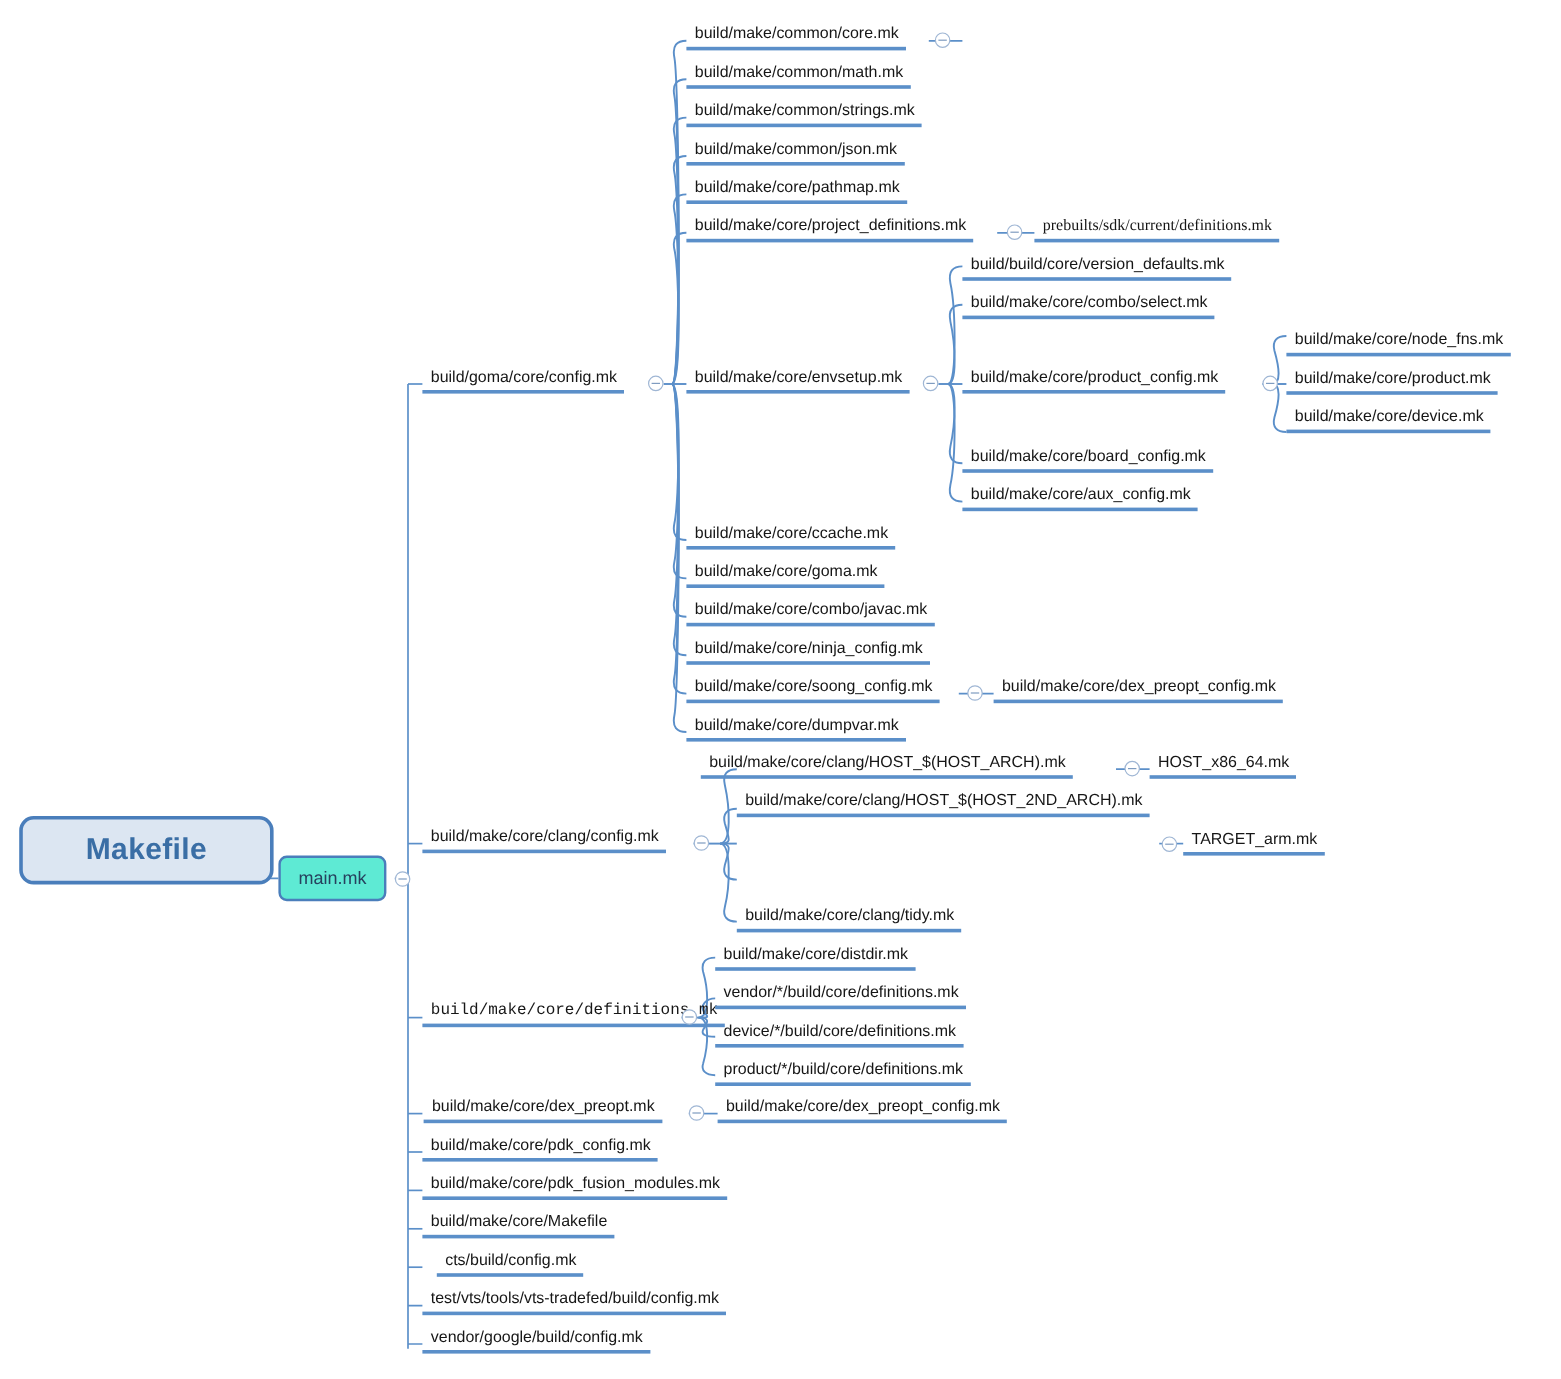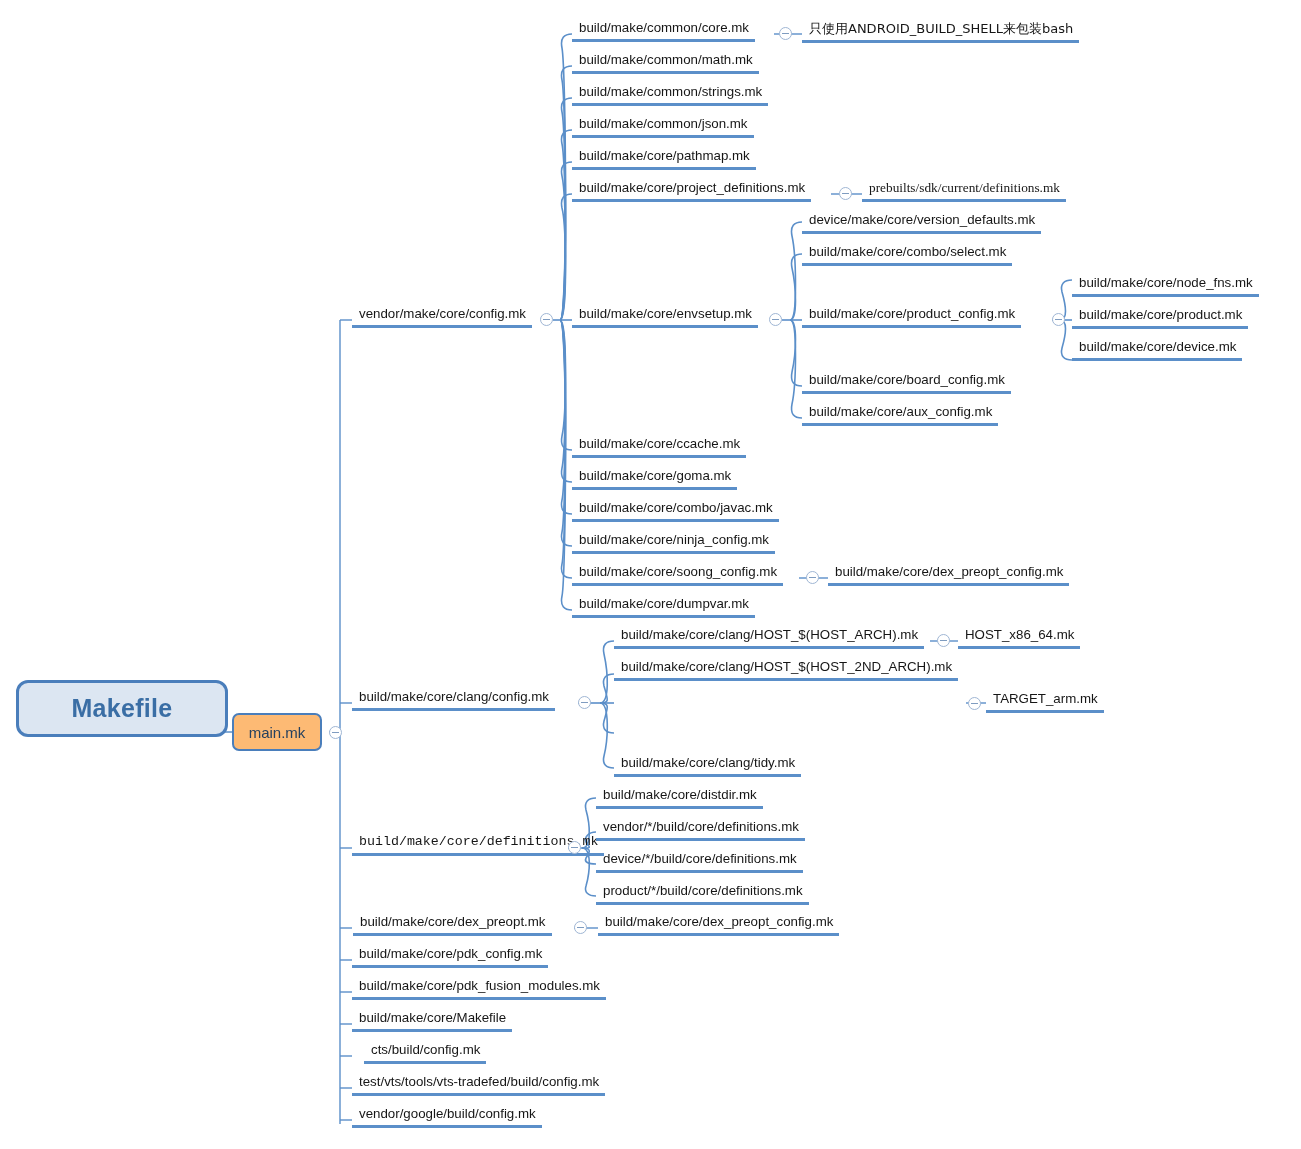--- a/index.html
+++ b/index.html
@@ -39,21 +39,21 @@
     justify-content: center;
     color: #3a6ea5;
     font-size: 25px;
     font-weight: bold;
     letter-spacing: 0.3px;
   }
   
   .box-node {
     position: absolute;
     box-sizing: border-box;
-    background: #fdba74;
+    background: #5eead4;
     border: 2px solid #4a7ebb;
     border-radius: 7px;
     display: flex;
     align-items: center;
     justify-content: center;
     color: #26415e;
     font-size: 15px;
   }
   
   .tnode {
@@ -189,21 +189,21 @@
     <g fill="none" stroke="#5b8fc9" stroke-width="1.4">
       <path d="M574 928 L598 928"></path>
     </g>
   </svg>
 
   <div class="root-node" style="left:16px; top:680px; width:212px; height:57px;">Makefile</div>
 
   <div class="box-node" style="left:232px; top:713px; width:90px; height:38px;">main.mk</div>
   <div class="toggle" style="left:329px; top:726px;"></div>
 
-  <div class="tnode" style="left:352px; top:305px;">vendor/make/core/config.mk</div>
+  <div class="tnode" style="left:352px; top:305px;">build/goma/core/config.mk</div>
   <div class="toggle" style="left:540px; top:313px;"></div>
 
   <div class="tnode" style="left:352px; top:688px;">build/make/core/clang/config.mk</div>
   <div class="toggle" style="left:578px; top:696px;"></div>
 
   <div class="tnode" style="left:352px; top:833px;font-family:Liberation Mono, monospace;">build/make/core/definitions.mk</div>
   <div class="toggle" style="left:568px; top:841px;"></div>
 
   <div class="tnode" style="left:353px; top:913px;">build/make/core/dex_preopt.mk</div>
   <div class="toggle" style="left:574px; top:921px;"></div>
@@ -215,21 +215,20 @@
   <div class="tnode" style="left:352px; top:1009px;">build/make/core/Makefile</div>
 
   <div class="tnode" style="left:364px; top:1041px;">cts/build/config.mk</div>
 
   <div class="tnode" style="left:352px; top:1073px;">test/vts/tools/vts-tradefed/build/config.mk</div>
 
   <div class="tnode" style="left:352px; top:1105px;">vendor/google/build/config.mk</div>
 
   <div class="tnode" style="left:572px; top:19px;">build/make/common/core.mk</div>
   <div class="toggle" style="left:779px; top:27px;"></div>
-  <div class="tnode cjk" style="left:802px; top:20px;">只使用ANDROID_BUILD_SHELL来包装bash</div>
 
   <div class="tnode" style="left:572px; top:51px;">build/make/common/math.mk</div>
 
   <div class="tnode" style="left:572px; top:83px;">build/make/common/strings.mk</div>
 
   <div class="tnode" style="left:572px; top:115px;">build/make/common/json.mk</div>
 
   <div class="tnode" style="left:572px; top:147px;">build/make/core/pathmap.mk</div>
 
   <div class="tnode" style="left:572px; top:179px;">build/make/core/project_definitions.mk</div>
@@ -246,38 +245,38 @@
   <div class="tnode" style="left:572px; top:499px;">build/make/core/combo/javac.mk</div>
 
   <div class="tnode" style="left:572px; top:531px;">build/make/core/ninja_config.mk</div>
 
   <div class="tnode" style="left:572px; top:563px;">build/make/core/soong_config.mk</div>
   <div class="toggle" style="left:806px; top:571px;"></div>
   <div class="tnode" style="left:828px; top:563px;">build/make/core/dex_preopt_config.mk</div>
 
   <div class="tnode" style="left:572px; top:595px;">build/make/core/dumpvar.mk</div>
 
-  <div class="tnode" style="left:802px; top:211px;">device/make/core/version_defaults.mk</div>
+  <div class="tnode" style="left:802px; top:211px;">build/build/core/version_defaults.mk</div>
 
   <div class="tnode" style="left:802px; top:243px;">build/make/core/combo/select.mk</div>
 
   <div class="tnode" style="left:802px; top:305px;">build/make/core/product_config.mk</div>
   <div class="toggle" style="left:1052px; top:313px;"></div>
 
   <div class="tnode" style="left:802px; top:371px;">build/make/core/board_config.mk</div>
 
   <div class="tnode" style="left:802px; top:403px;">build/make/core/aux_config.mk</div>
 
   <div class="tnode" style="left:1072px; top:274px;">build/make/core/node_fns.mk</div>
 
   <div class="tnode" style="left:1072px; top:306px;">build/make/core/product.mk</div>
 
   <div class="tnode" style="left:1072px; top:338px;">build/make/core/device.mk</div>
 
-  <div class="tnode" style="left:614px; top:626px;text-align:center;">build/make/core/clang/HOST_$(HOST_ARCH).mk</div>
+  <div class="tnode" style="left:584px; top:626px;text-align:center;">build/make/core/clang/HOST_$(HOST_ARCH).mk</div>
   <div class="toggle" style="left:937px; top:634px;"></div>
   <div class="tnode" style="left:958px; top:626px;">HOST_x86_64.mk</div>
 
   <div class="tnode" style="left:614px; top:658px;">build/make/core/clang/HOST_$(HOST_2ND_ARCH).mk</div>
 
   <div class="toggle" style="left:968px; top:697px;"></div>
   <div class="tnode" style="left:986px; top:690px;">TARGET_arm.mk</div>
 
 
   <div class="tnode" style="left:614px; top:754px;">build/make/core/clang/tidy.mk</div>

